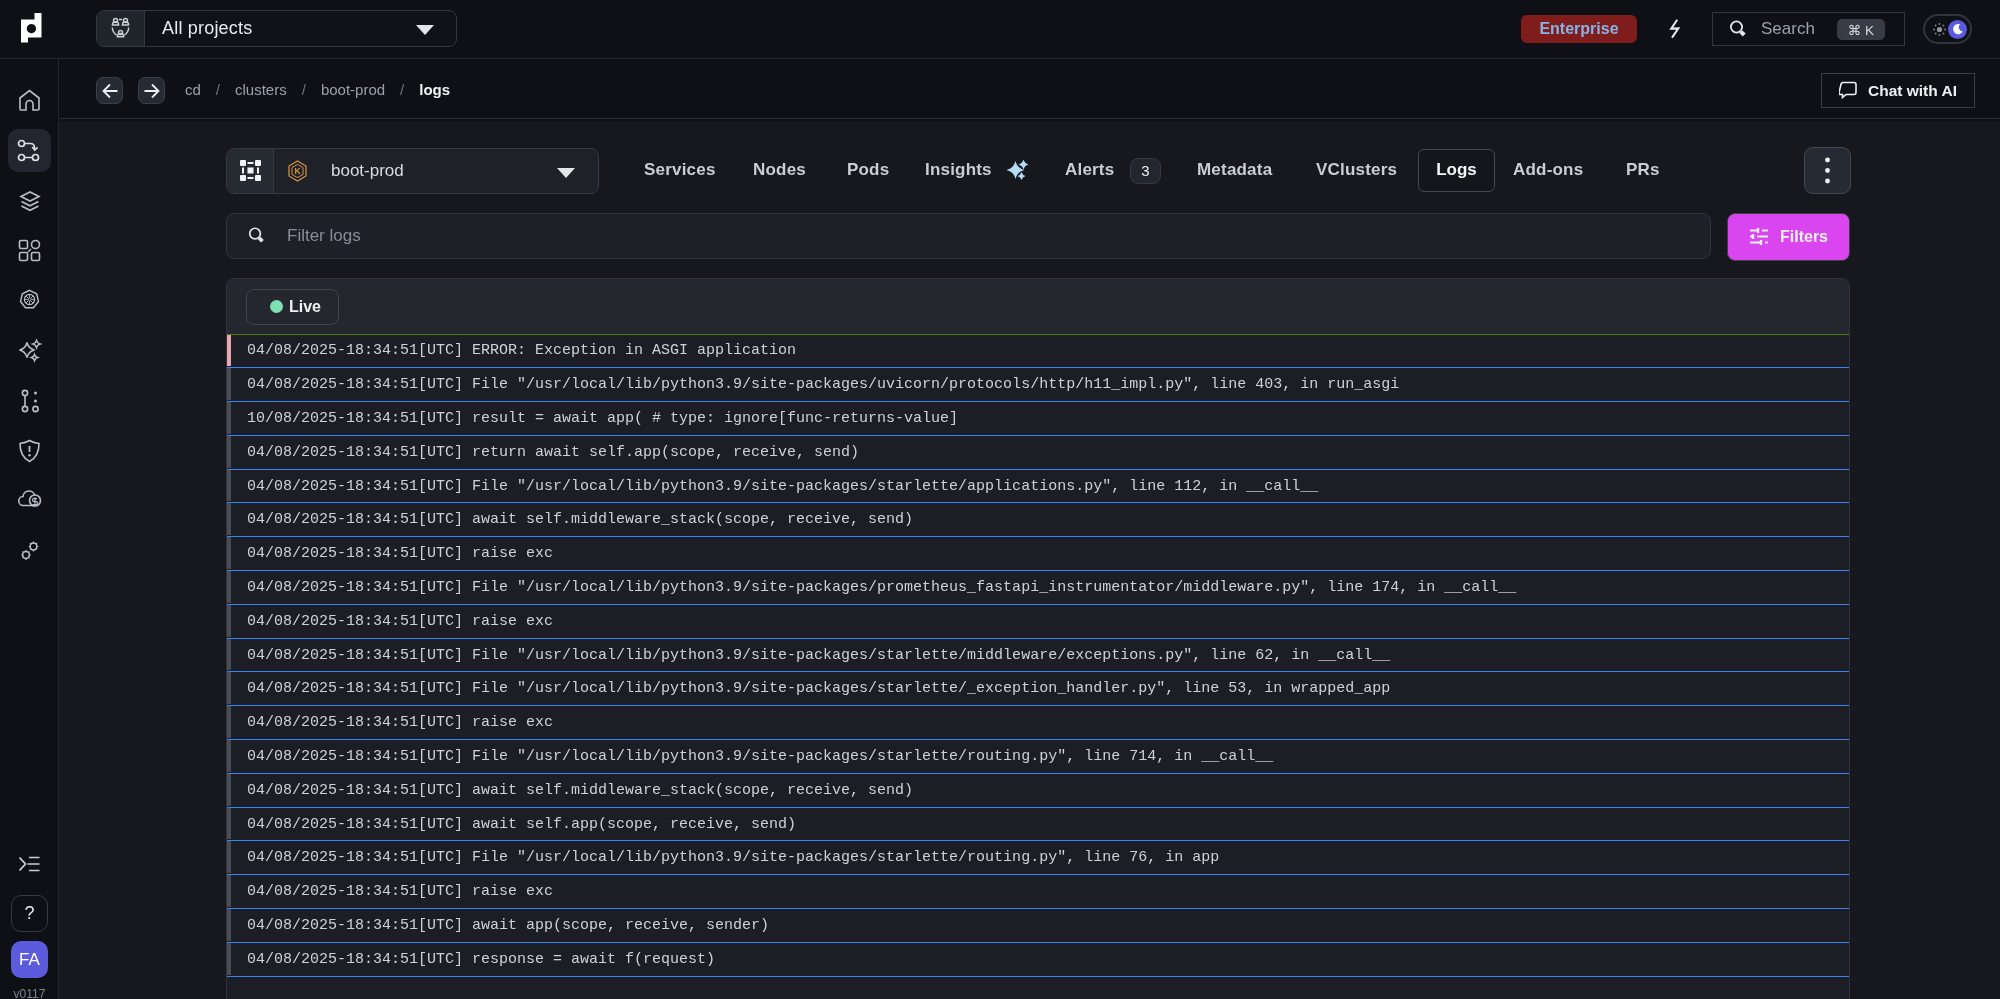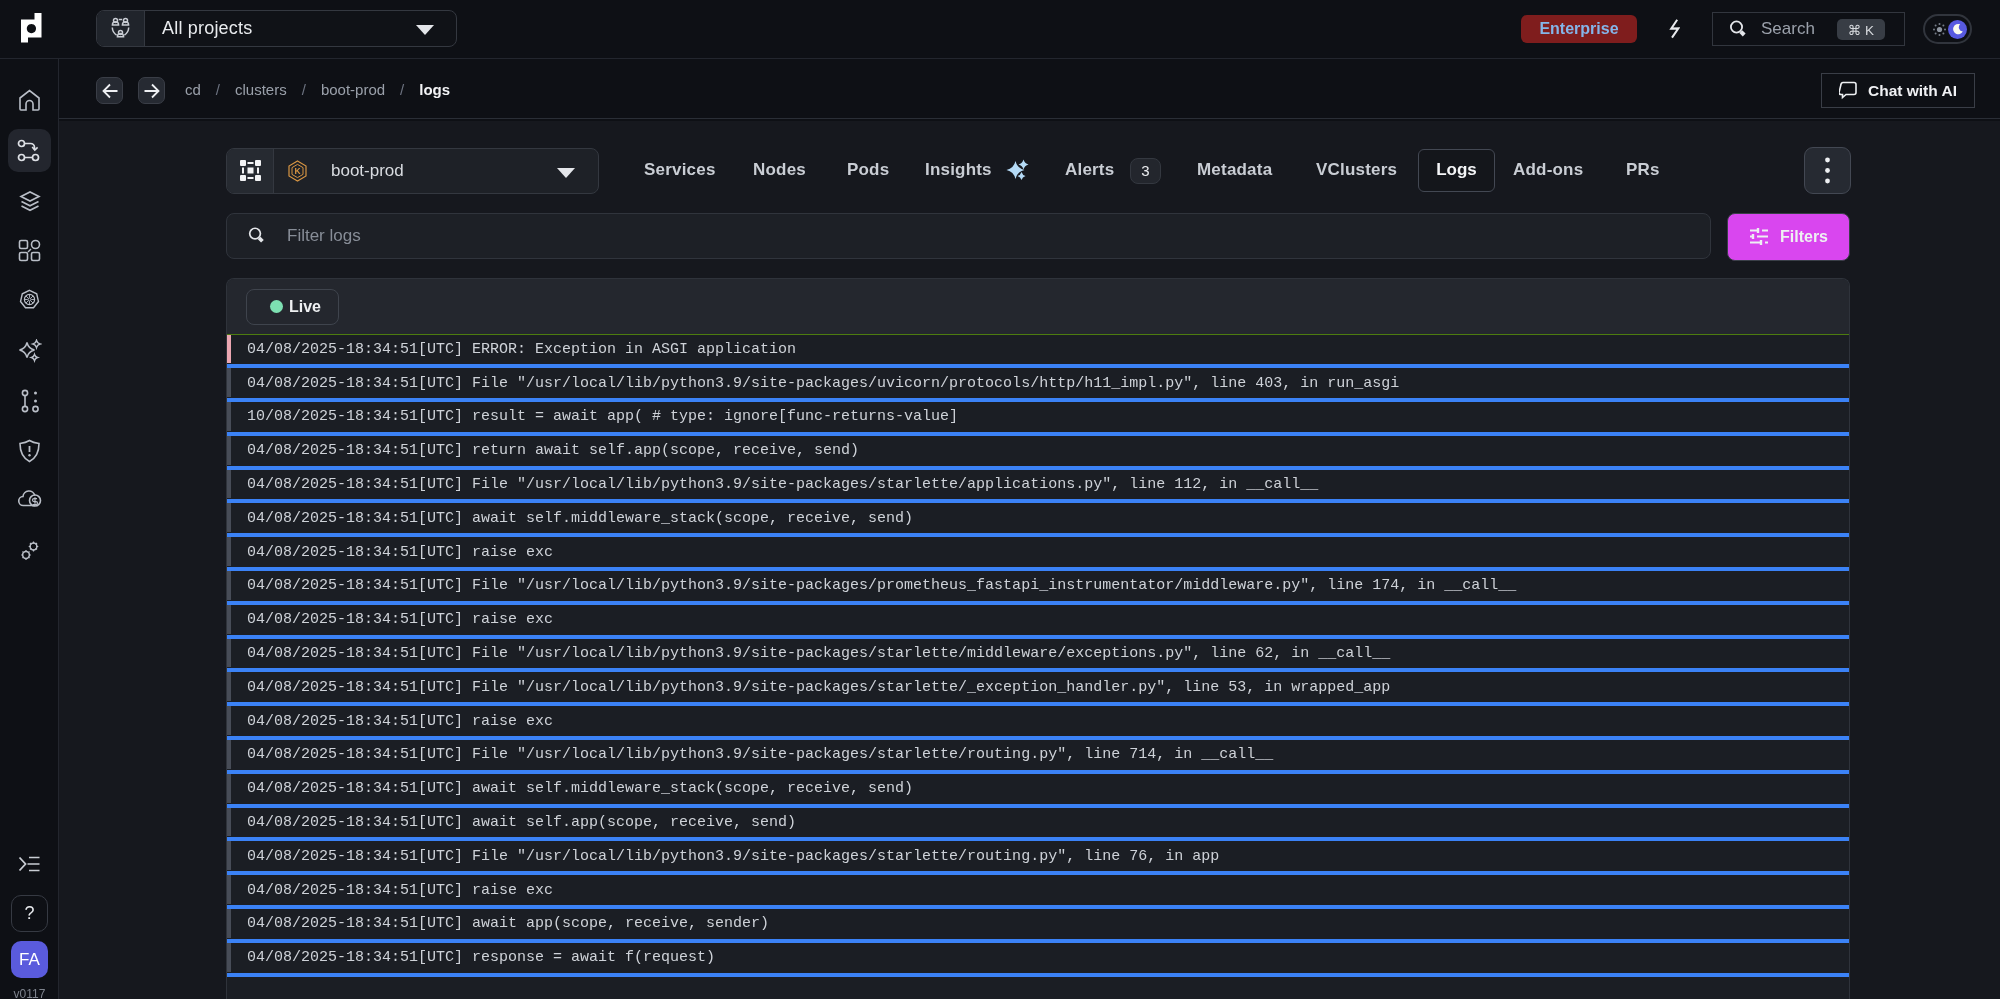--- a/index.html
+++ b/index.html
@@ -44,21 +44,21 @@
 #dots { position:absolute; left:1745px; top:26px; width:47px; height:47px; background:#262a32; border:1.5px solid #434853; border-radius:9px; display:flex; align-items:center; justify-content:center; }
 
 #filterinput { position:absolute; left:167px; top:92px; width:1485px; height:46px; background:#1d2026; border:1px solid #30343c; border-radius:8px; display:flex; align-items:center; }
 #filterinput .ph { color:#878d97; font-size:17px; margin-left:55px; }
 #filtersbtn { position:absolute; left:1668px; top:92px; width:123px; height:48px; background:#d946ef; border:1.5px solid #3a3f48; border-radius:8px; display:flex; align-items:center; justify-content:center; gap:11px; color:#eef0f2; font-size:16px; font-weight:700; }
 
 #panel { position:absolute; left:167px; top:157px; width:1624px; height:722px; border:1px solid #2f333b; border-radius:8px 8px 0 0; border-bottom:none; overflow:hidden; background:#1b1e24; }
 #phead { width:100%; height:56px; background:#24272e; border-bottom:1px solid #4d7c0f; position:relative; }
 #livebtn { position:absolute; left:19px; top:10px; width:93px; height:36px; border:1.5px solid #3f444d; border-radius:8px; display:flex; align-items:center; gap:6px; padding-left:23px; color:#eef0f2; font-size:16px; font-weight:700; }
 #livedot { width:13px; height:13px; border-radius:50%; background:#7de0b2; }
-.lrow { position:relative; height:33.8px; background:#1b1e24; border-bottom:4px solid #3b82f6; display:flex; align-items:center; font-family:"Liberation Mono", monospace; font-size:15px; color:#ced2d8; white-space:pre; padding-left:20px; }
+.lrow { position:relative; height:33.8px; background:#1b1e24; border-bottom:1px solid #3b82f6; display:flex; align-items:center; font-family:"Liberation Mono", monospace; font-size:15px; color:#ced2d8; white-space:pre; padding-left:20px; }
 .lrow::before { content:""; position:absolute; left:0; top:0; bottom:1px; width:4px; background:#474c57; }
 .lrow.err::before { background:#eba6b1; }
 </style>
 </head>
 <body>
 <div id="page">
 
   <div id="topbar">
     <svg class="abs" style="left:20.5px;top:13px" width="21" height="30" viewBox="0 0 21 30">
       <path d="M0,6.5 H13.5 V0 H20.5 V24.5 H7 V29.5 H0 Z M10.4,11 a4.6,4.6 0 1,0 0.01,0 Z" fill="#fff" fill-rule="evenodd"></path>

